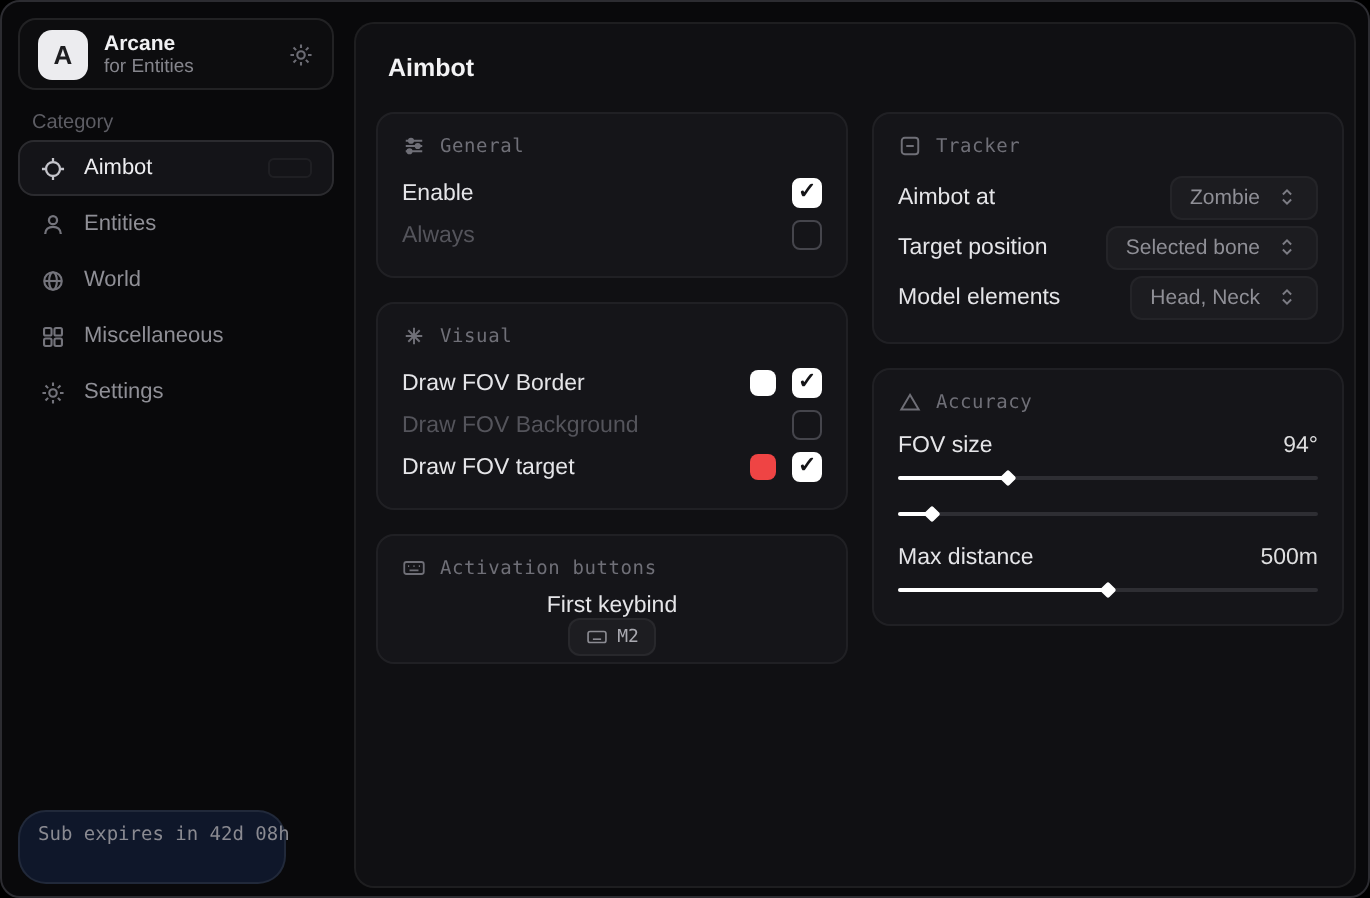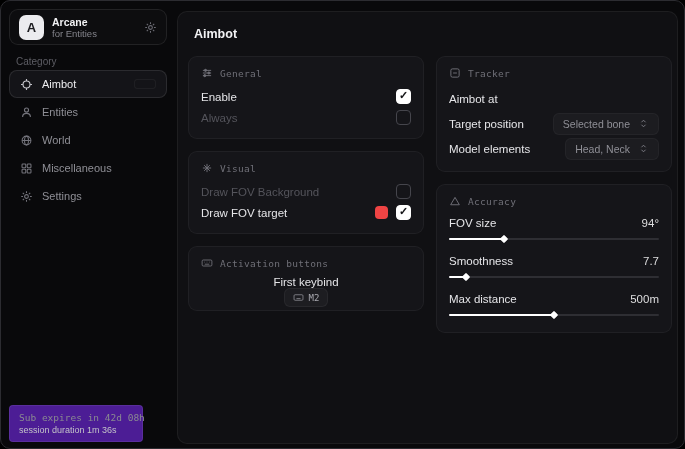--- a/index.html
+++ b/index.html
@@ -32,22 +32,22 @@
     height:28px; display:flex; align-items:center; gap:9px; padding:0 10px;
     font-size:11px; color:#8f8f96; border:1px solid transparent; border-radius:8px;
     cursor:default;
   }
   .nav-item .nicon { color:#74747c; display:flex; }
   .nav-item.selected { color:#ededf0; background:#141418; border-color:rgba(255,255,255,0.10); }
   .nav-item.selected .nicon { color:#c4c4ca; }
   .faint-hint { margin-left:auto; width:22px; height:10px; border:1px solid rgba(255,255,255,0.05); border-radius:3px; }
   .side-status {
     position:absolute; left:8px; bottom:6px; width:134px; height:37px;
-    border:1px solid rgba(255,255,255,0.08); border-radius:4px;
-    padding:5px 9px; background:#4c1d95;
+    border:1px solid rgba(255,255,255,0.08); border-radius:14px;
+    padding:5px 9px; background:#0f172a;
   }
   .status-l1 { font-family:"DejaVu Sans Mono", monospace; font-size:9.5px; color:#8a8a91; line-height:13px; white-space:nowrap; }
   .status-l2 { font-size:9px; color:#c3c3c8; line-height:12px; }
   
   .main {
     position:absolute; left:176px; top:10px; width:501px; height:433px;
     background:#101013; border:1px solid rgba(255,255,255,0.06); border-radius:10px;
   }
   .page-title { position:absolute; left:16px; top:15px; font-size:12.5px; font-weight:bold; color:#f2f2f4; }
   .col { position:absolute; top:44px; width:236px; display:flex; flex-direction:column; gap:12px; }
@@ -182,21 +182,20 @@
             <circle cx="8" cy="8" r="2.3"></circle>
             <path d="M8 1.5v2.2M8 12.3v2.2M1.5 8h2.2M12.3 8h2.2M3.4 3.4l1.6 1.6M11 11l1.6 1.6M12.6 3.4L11 5M5 11l-1.6 1.6"></path>
           </svg>
         </span>
         <span>Settings</span>
       </div>
     </div>
 
     <div class="side-status">
       <div class="status-l1">Sub expires in 42d 08h</div>
-      <div class="status-l2">session duration 1m 36s</div>
     </div>
   </div>
 
   <div class="main">
     <div class="page-title">Aimbot</div>
 
     <div class="col col-left">
 
       <div class="card">
         <div class="card-head">
@@ -221,20 +220,27 @@
       </div>
 
       <div class="card">
         <div class="card-head">
           <span class="hicon">
             <svg viewBox="0 0 16 16" width="12" height="12" fill="none" stroke="currentColor" stroke-width="1.3">
               <path d="M8 2.5v11M2.5 8h11M4.2 4.2l7.6 7.6M11.8 4.2l-7.6 7.6"></path>
             </svg>
           </span>
           <span>Visual</span>
+        </div>
+        <div class="row h21">
+          <span class="row-label">Draw FOV Border</span>
+          <span class="controls">
+            <span class="swatch" style="background: rgb(255, 255, 255);"></span>
+            <span class="checkbox checked"></span>
+          </span>
         </div>
         <div class="row h21">
           <span class="row-label dim">Draw FOV Background</span>
           <span class="controls">
             <span class="checkbox"></span>
           </span>
         </div>
         <div class="row h21">
           <span class="row-label">Draw FOV target</span>
           <span class="controls">
@@ -276,20 +282,28 @@
           <span class="hicon">
             <svg viewBox="0 0 16 16" width="12" height="12" fill="none" stroke="currentColor" stroke-width="1.3">
               <rect x="2.5" y="2.5" width="11" height="11" rx="2"></rect>
                 <path d="M5.5 8h5"></path>
             </svg>
           </span>
           <span>Tracker</span>
         </div>
         <div class="row h25">
           <span class="row-label">Aimbot at</span>
+          <span class="dropbtn">
+            <span>Zombie</span>
+            <span class="dicon">
+              <svg viewBox="0 0 16 16" width="11" height="11" fill="none" stroke="currentColor" stroke-width="1.4">
+                <path d="M5 6.2l3-3 3 3M5 9.8l3 3 3-3"></path>
+              </svg>
+            </span>
+          </span>
         </div>
         <div class="row h25">
           <span class="row-label">Target position</span>
           <span class="dropbtn">
             <span>Selected bone</span>
             <span class="dicon">
               <svg viewBox="0 0 16 16" width="11" height="11" fill="none" stroke="currentColor" stroke-width="1.4">
                 <path d="M5 6.2l3-3 3 3M5 9.8l3 3 3-3"></path>
               </svg>
             </span>
@@ -323,24 +337,20 @@
             <span class="row-label">FOV size</span>
             <span class="slider-value">94°</span>
           </div>
           <div class="slider">
             <div class="slider-track"></div>
             <div class="slider-fill" style="width: 26%;"></div>
           </div>
         </div>
 
         <div class="slider-group">
-          <div class="slider-row">
-            <span class="row-label">Smoothness</span>
-            <span class="slider-value">7.7</span>
-          </div>
           <div class="slider">
             <div class="slider-track"></div>
             <div class="slider-fill" style="width: 8%;"></div>
           </div>
         </div>
 
         <div class="slider-group">
           <div class="slider-row">
             <span class="row-label">Max distance</span>
             <span class="slider-value">500m</span>

